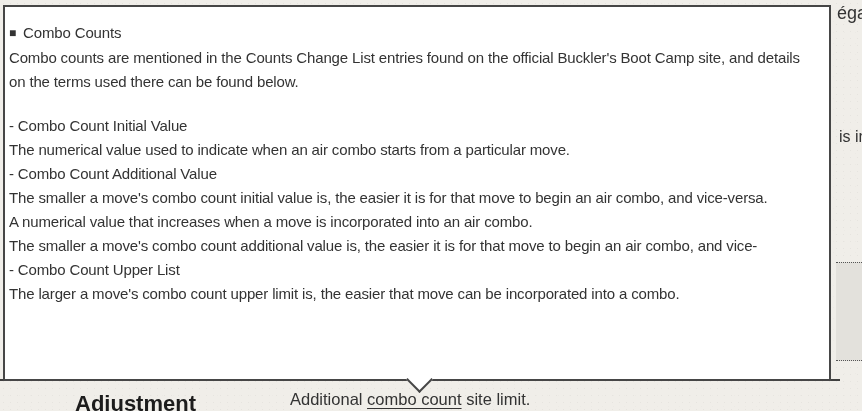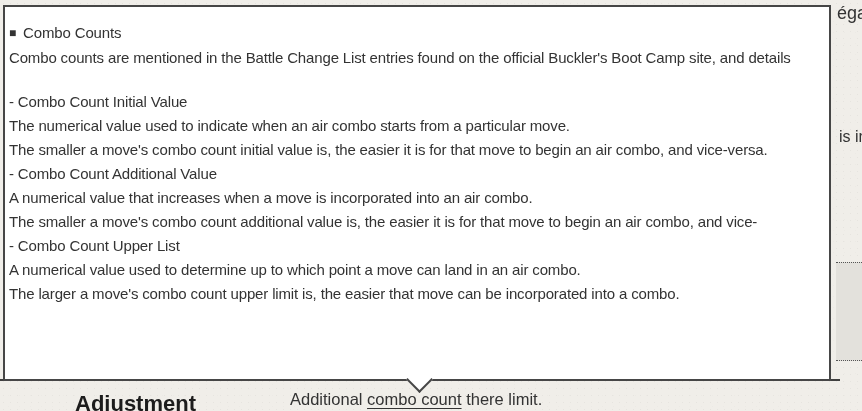--- a/index.html
+++ b/index.html
@@ -75,35 +75,35 @@
 <body>
 
 <div class="page">
 
   <span class="frag frag-top">éga</span>
   <span class="frag frag-mid">is in</span>
   <div class="shaded-row"></div>
   <div class="dark-rule"></div>
 
   <span class="adj-label">Adjustment</span>
-  <span class="adj-value"><span>Additional </span><span class="tooltip-trigger">combo count</span><span> there limit.</span></span>
+  <span class="adj-value"><span>Additional </span><span class="tooltip-trigger">combo count</span><span> site limit.</span></span>
 
   <div class="tooltip">
     <div class="inner">
       <div class="line">
         <span class="bullet">■</span><span>Combo Counts</span>
       </div>
-      <div class="line">Combo counts are mentioned in the Battle Change List entries found on the official Buckler's Boot Camp site, and details</div>
+      <div class="line">Combo counts are mentioned in the Counts Change List entries found on the official Buckler's Boot Camp site, and details</div>
+      <div class="line">on the terms used there can be found below.</div>
       <div class="line blank"></div>
       <div class="line">- Combo Count Initial Value</div>
       <div class="line">The numerical value used to indicate when an air combo starts from a particular move.</div>
+      <div class="line">- Combo Count Additional Value</div>
       <div class="line">The smaller a move's combo count initial value is, the easier it is for that move to begin an air combo, and vice-versa.</div>
-      <div class="line">- Combo Count Additional Value</div>
       <div class="line">A numerical value that increases when a move is incorporated into an air combo.</div>
       <div class="line">The smaller a move's combo count additional value is, the easier it is for that move to begin an air combo, and vice-</div>
       <div class="line">- Combo Count Upper List</div>
-      <div class="line">A numerical value used to determine up to which point a move can land in an air combo.</div>
       <div class="line">The larger a move's combo count upper limit is, the easier that move can be incorporated into a combo.</div>
     </div>
     <div class="chevron"></div>
   </div>
 
 </div>
 
 </body></html>

